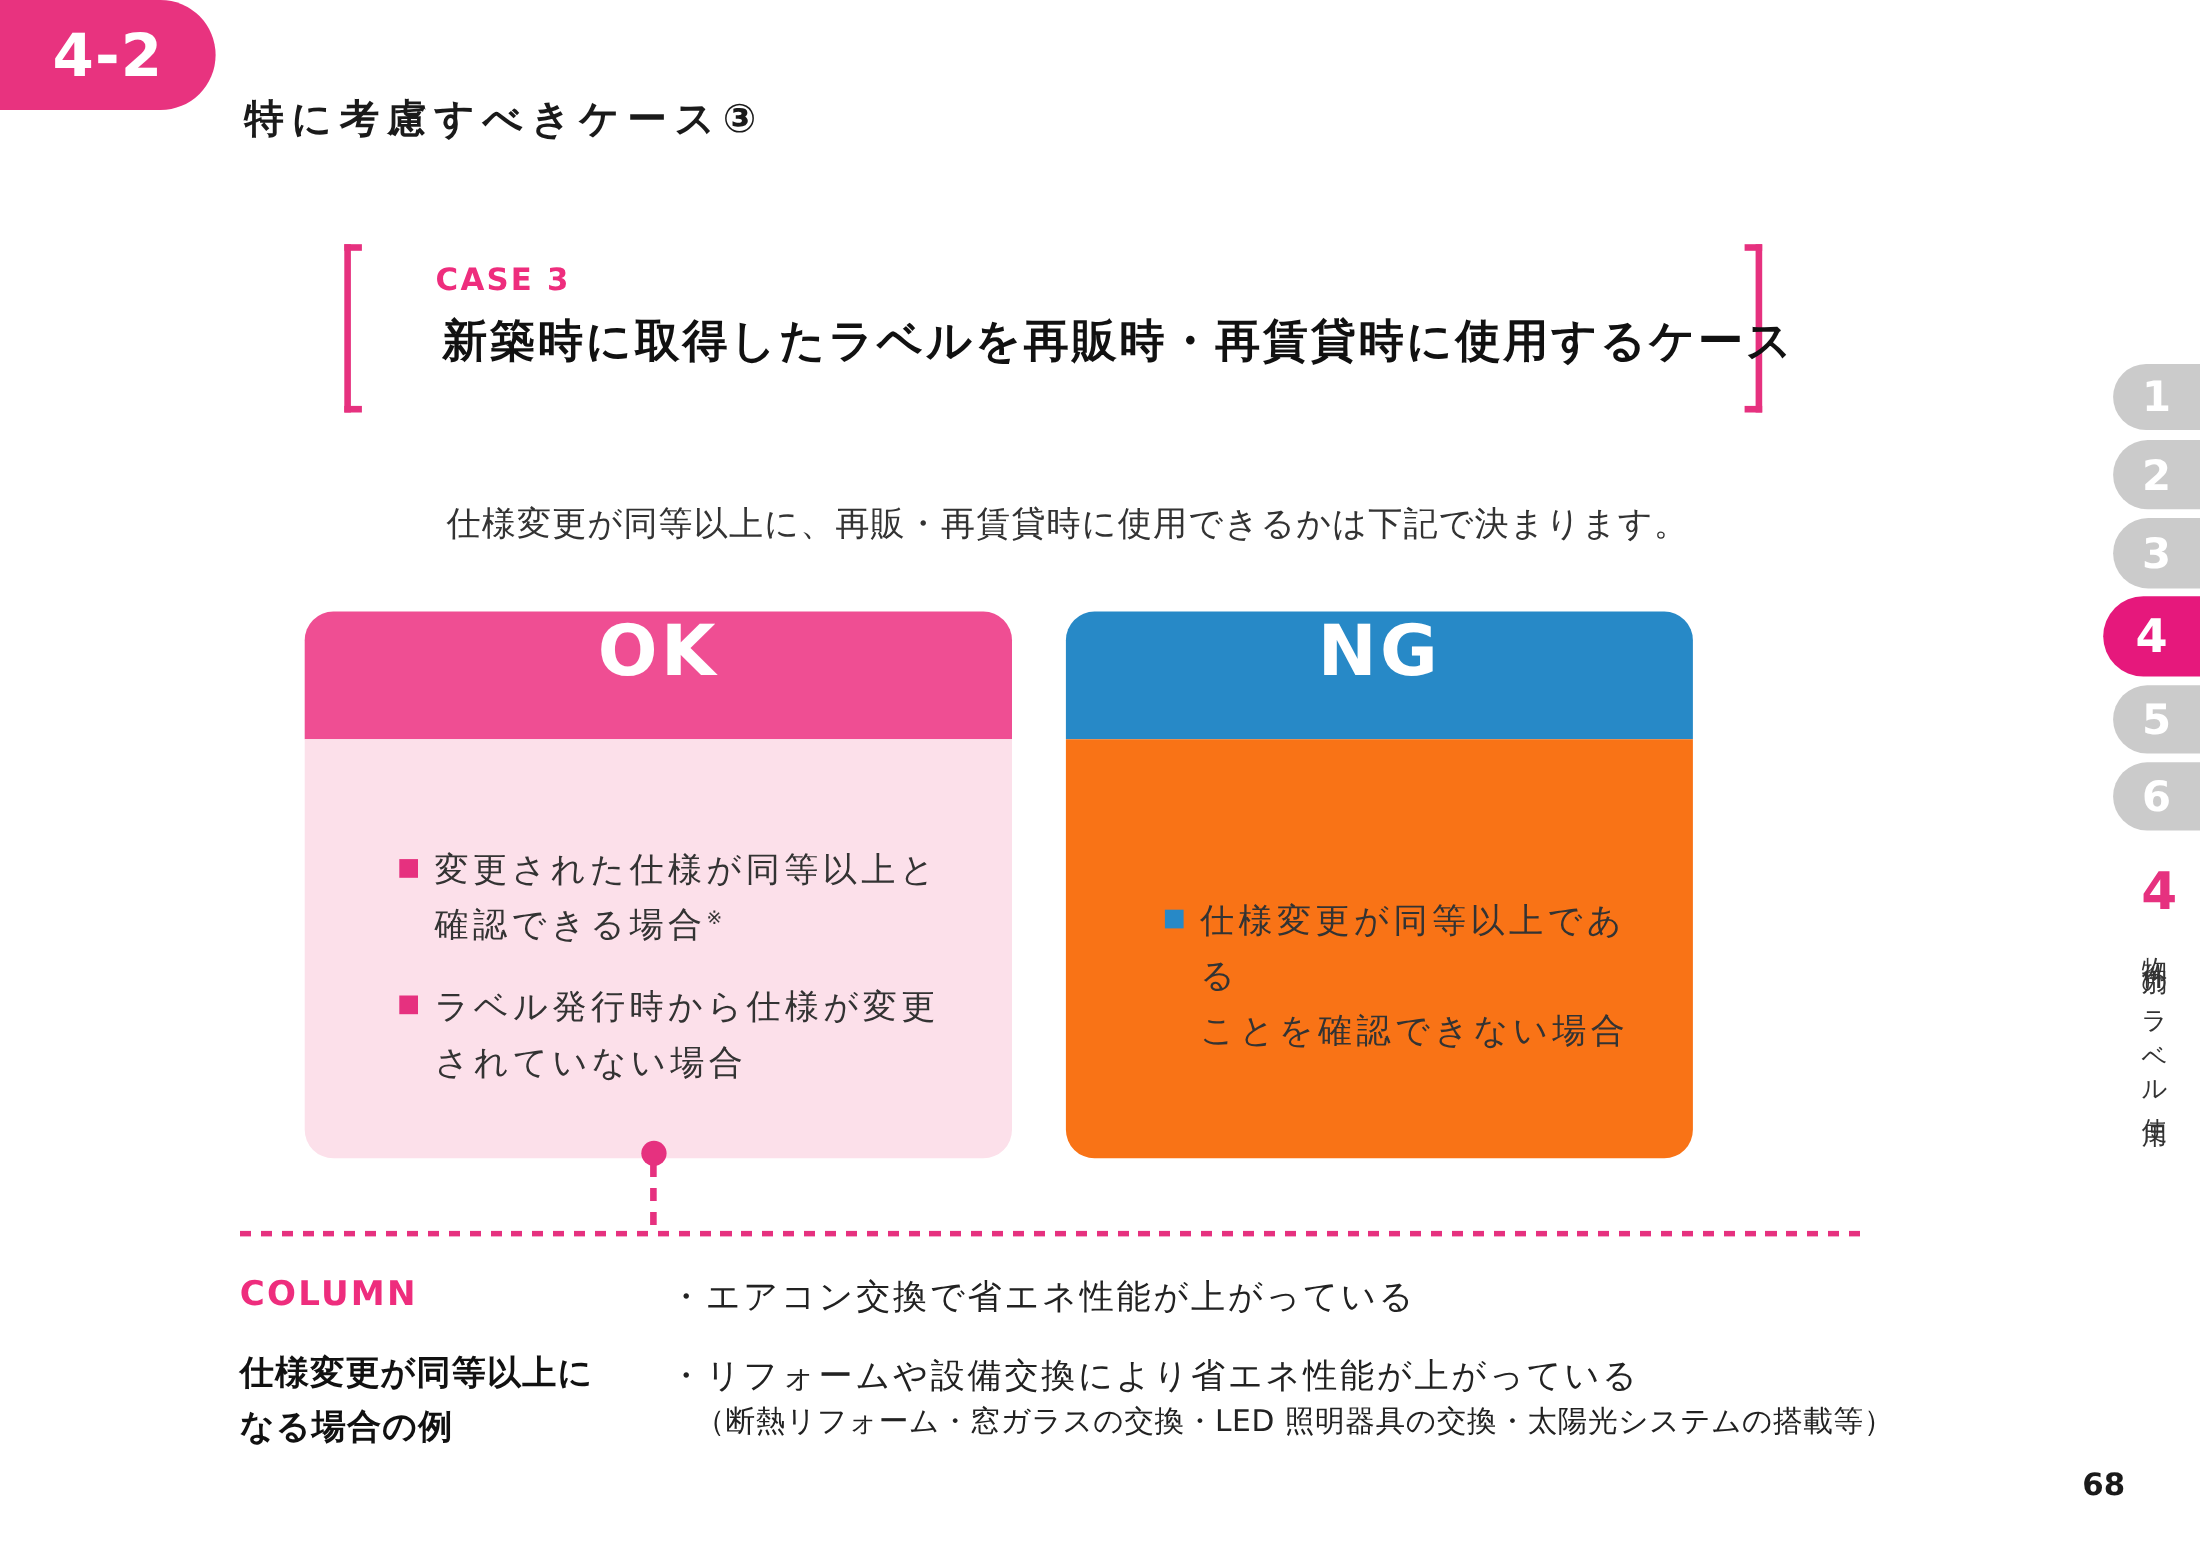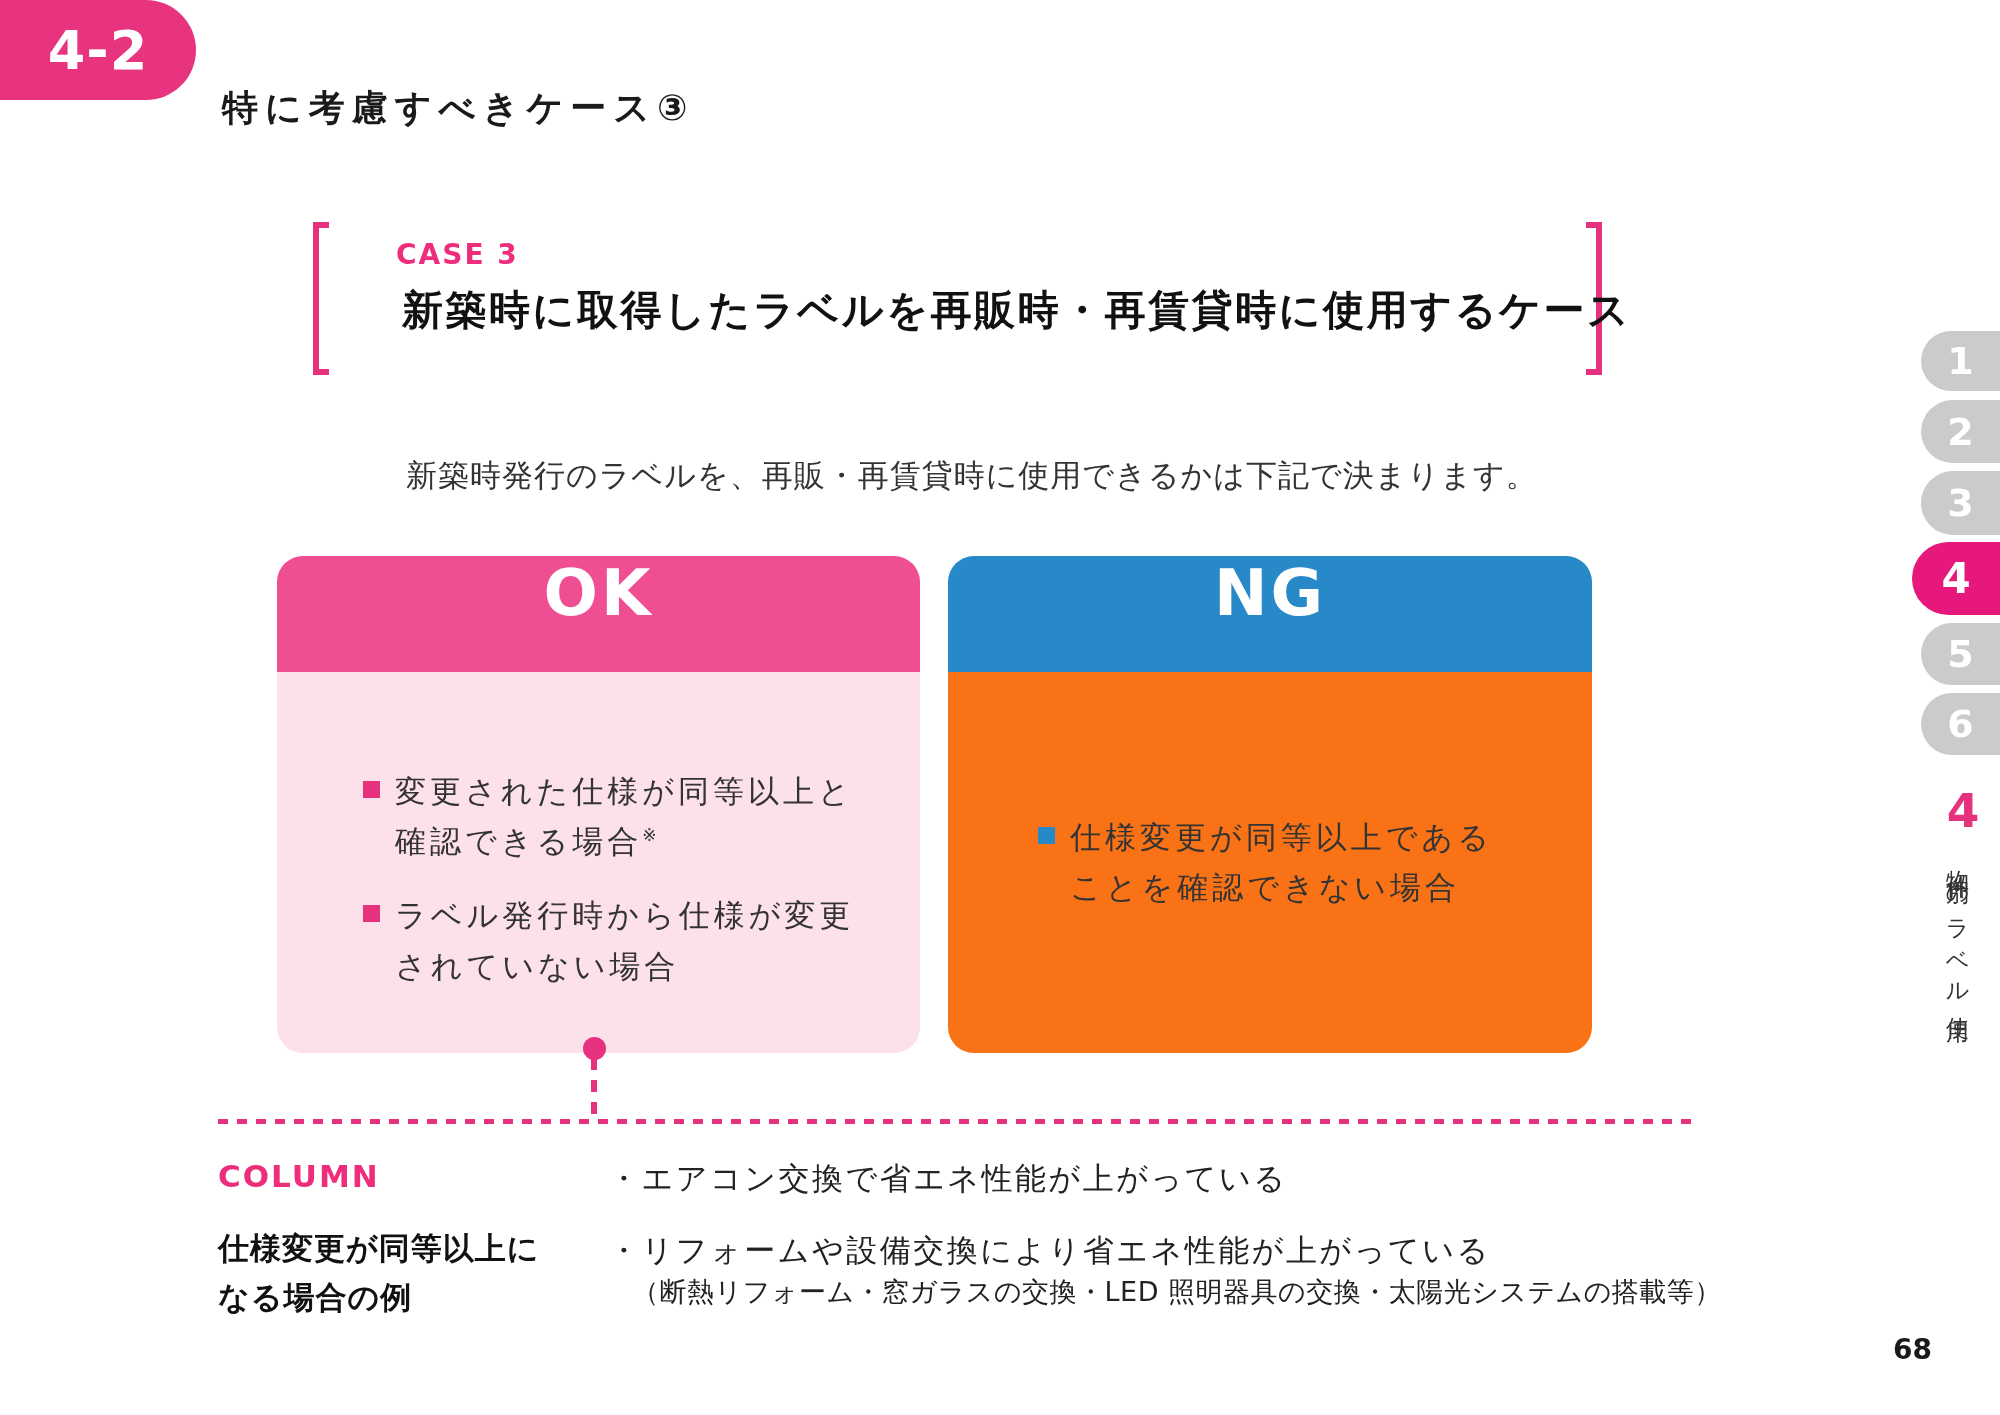--- a/index.html
+++ b/index.html
@@ -25,21 +25,21 @@
   .bracket { position:absolute; top:222px; width:16px; height:153px; }
   .bracket-left  { left:313px; border-left:6px solid #E6317F; border-top:6px solid #E6317F; border-bottom:6px solid #E6317F; }
   .bracket-right { left:1586px; border-right:6px solid #E6317F; border-top:6px solid #E6317F; border-bottom:6px solid #E6317F; }
   .case-label  { position:absolute; left:396px; top:238px; font-size:28px; font-weight:700; color:#EE2D7D; letter-spacing:2px; }
   .case-heading{ position:absolute; left:402px; top:283px; font-size:41px; font-weight:700; color:#111; letter-spacing:2.5px; }
   .intro { position:absolute; left:406px; top:455px; font-size:31px; color:#333; letter-spacing:1px; }
 
   
   .card { position:absolute; top:556px; width:643px; height:497px; border-radius:26px; }
   .card-ok { left:277px; }
-  .card-ng { left:948px; width:644px; }
+  .card-ng { left:969px; width:570px; }
   .card-header {
     height:116px; border-radius:26px 26px 0 0;
     display:flex; align-items:flex-start; justify-content:center;
     color:#fff; font-weight:800; font-size:64px; letter-spacing:3px;
   }
   .card-header.ok { background:#EF4E93; }
   .card-header.ng { background:#2789C7; }
   .card-body { height:381px; border-radius:0 0 26px 26px; }
   .card-body.ok { background:#FCE0EA; padding:94px 30px 0 86px; }
   .card-body.ng { background:#f97316; padding:140px 30px 0 90px; }
@@ -93,21 +93,21 @@
 
 <div class="canvas">
 
   <div class="badge">4-2</div>
   <h1 class="page-title">特に考慮すべきケース③</h1>
 
   <div class="bracket bracket-left"></div>
   <div class="bracket bracket-right"></div>
   <div class="case-label">CASE 3</div>
   <div class="case-heading">新築時に取得したラベルを再販時・再賃貸時に使用するケース</div>
-  <div class="intro">新築時発行のラベルを、再販・再賃貸時に使用できるかは下記で決まります。</div>
+  <div class="intro">仕様変更が同等以上に、再販・再賃貸時に使用できるかは下記で決まります。</div>
 
   <div class="card card-ok">
     <div class="card-header ok">
       <span>OK</span>
     </div>
     <div class="card-body ok">
       <div class="item">
         <span class="sq pink"></span>
         <div class="item-text">
           <span class="l">変更された仕様が同等以上と</span>

